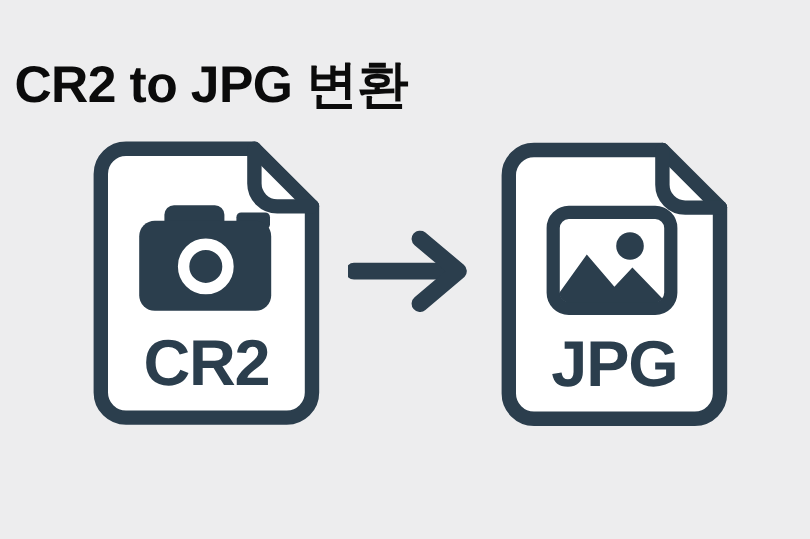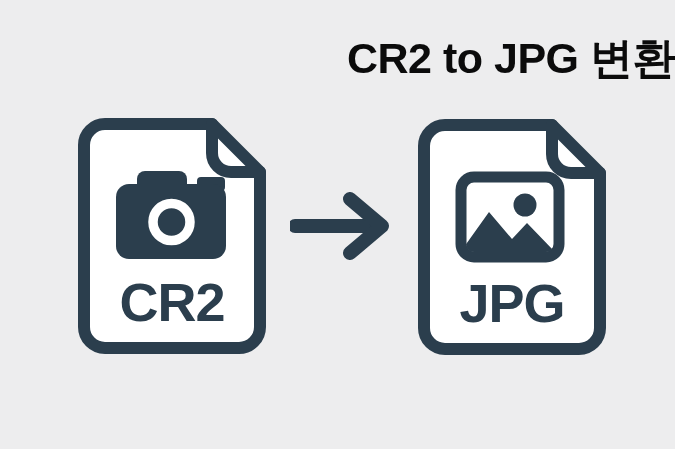--- a/index.html
+++ b/index.html
@@ -13,22 +13,22 @@
     width:675px;height:449px;
     background:var(--bg);
     font-family:"Liberation Sans", sans-serif;
     overflow:hidden;
     position:relative;
   }
   .canvas{position:absolute;inset:0;}
   .page-title{
     position:absolute;
     left:0;right:0;top:30px;
-    margin:0;
-    text-align:right;
+    margin:12px;
+    text-align:left;
     font-size:43px;
     font-weight:800;
     letter-spacing:-0.5px;
     color:var(--title);
   }
   .file-icon{position:absolute;}
   .file-icon.src{left:77px;top:117px;}
   .file-icon.dst{left:417px;top:118px;}
   .arrow{position:absolute;left:290px;top:192px;}
   .paper-fill{fill:var(--paper);}

